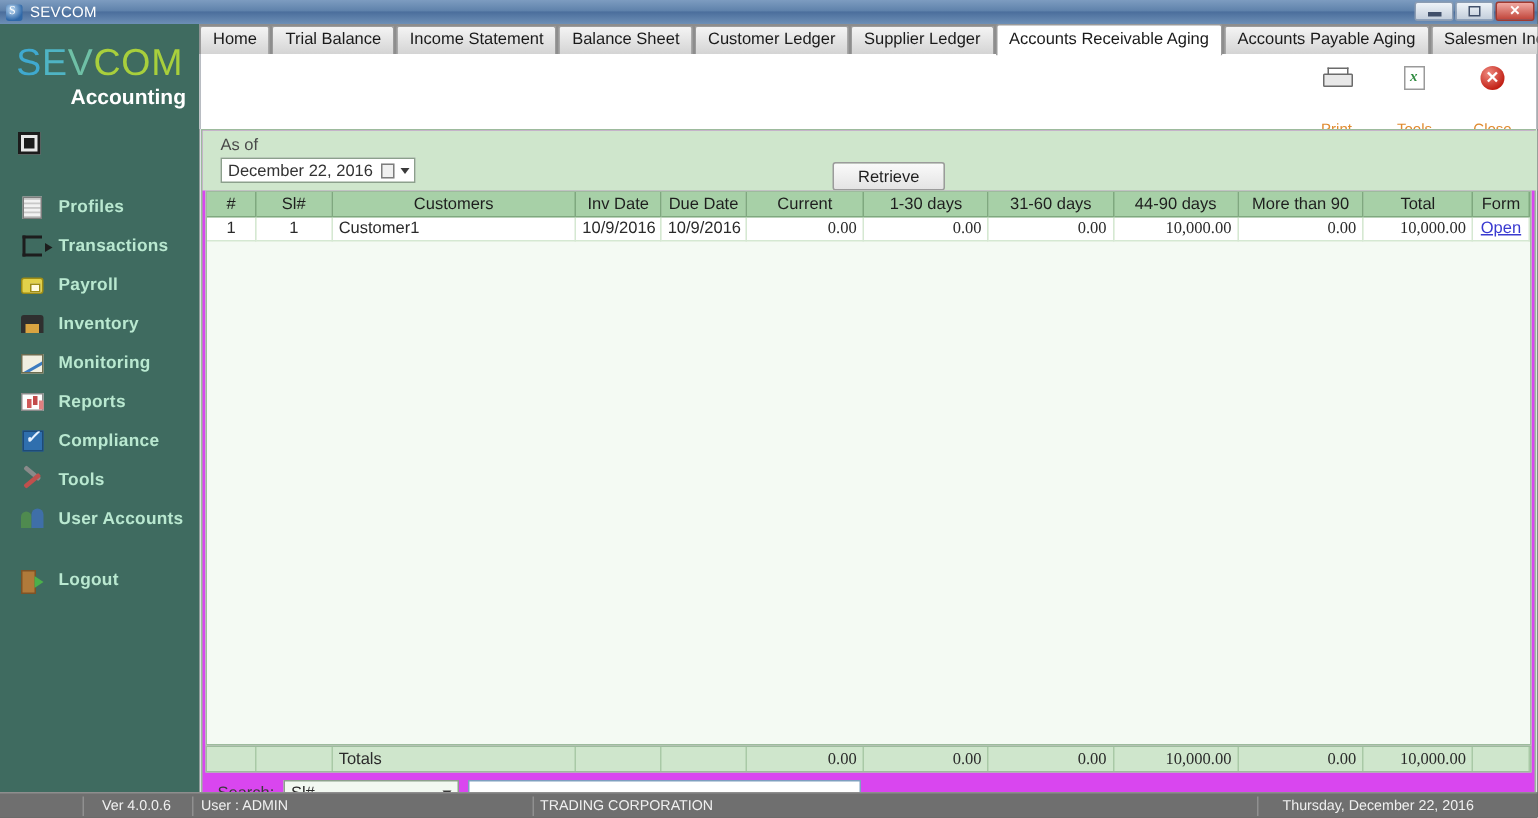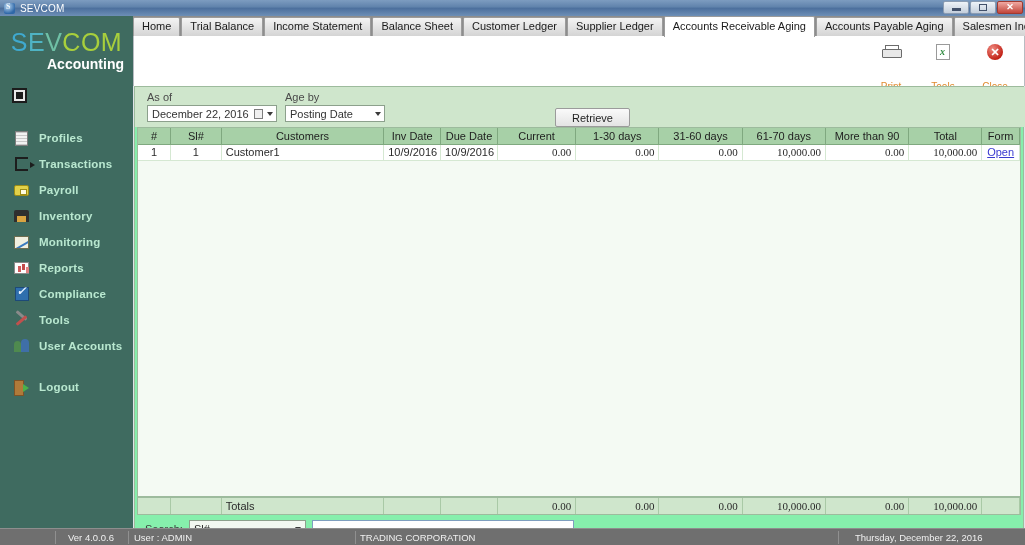--- a/index.html
+++ b/index.html
@@ -139,21 +139,21 @@
     width:16px;height:16px;border-radius:50%;
     background:radial-gradient(circle at 35% 30%,#ef8a80,#c01d12 75%);
     color:#fff;font-size:11px;font-weight:bold;display:flex;align-items:center;justify-content:center;
     line-height:1;
   }
   .tool.close-tool .tlbl{ color:#e08a2e; }
 
   
   .report{
     position:absolute; left:1px; top:70px; width:890px; height:458px;
-    background:#86efac; border:1px solid #9dbb9d;
+    background:#d946ef; border:1px solid #9dbb9d;
   }
   .filterbar{
     position:absolute; left:0; top:0; width:890px; height:40px;
     background:#cfe6cc;
   }
   .fgroup{ position:absolute; top:4px; }
   .flabel{ font-size:11px; color:#4a4a4a; margin-bottom:2px; }
   .fctl{
     height:17px; background:#ffffff; border:1px solid #8ca08c;
     display:flex; align-items:center; font-size:11px; color:#333;
@@ -371,27 +371,20 @@
       <div class="filterbar">
         <div class="fgroup" style="left:12px; width:130px;">
           <div class="flabel">As of</div>
           <div class="fctl" style="width:130px;">
             <span>December 22, 2016</span>
             <span class="calico"></span>
             <span class="caret"></span>
           </div>
         </div>
 
-        <div class="fgroup" style="left:150px; width:100px;">
-          <div class="flabel">Age by</div>
-          <div class="fctl" style="width:100px;">
-            <span>Posting Date</span>
-            <span class="caret"></span>
-          </div>
-        </div>
 
 
         <div class="btn-retrieve">Retrieve</div>
       </div>
 
       <div class="tablewrap">
         <table class="grid">
           <colgroup>
             <col style="width:32px">
               <col style="width:50px">
@@ -409,21 +402,21 @@
           <thead>
             <tr>
               <th>#</th>
               <th>Sl#</th>
               <th>Customers</th>
               <th>Inv Date</th>
               <th>Due Date</th>
               <th>Current</th>
               <th>1-30 days</th>
               <th>31-60 days</th>
-              <th>61-70 days</th>
+              <th>44-90 days</th>
               <th>More than 90</th>
               <th>Total</th>
               <th>Form</th>
             </tr>
           </thead>
           <tbody>
             <tr>
               <td class="ctr">1</td>
               <td class="ctr">1</td>
               <td>Customer1</td>

